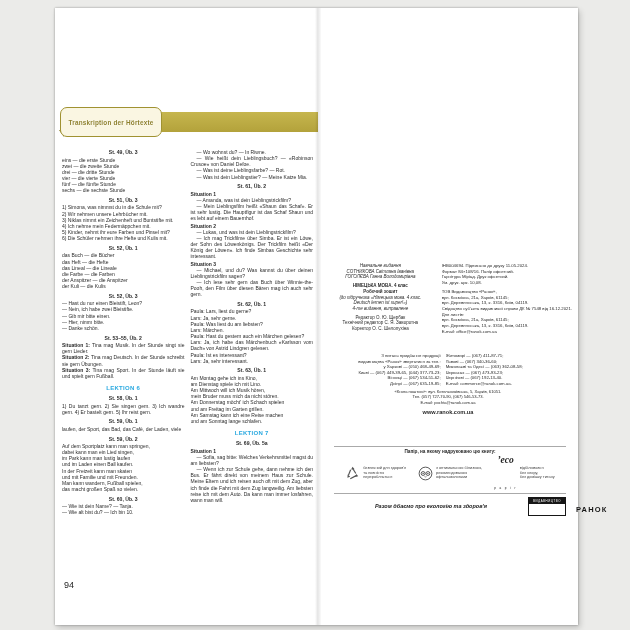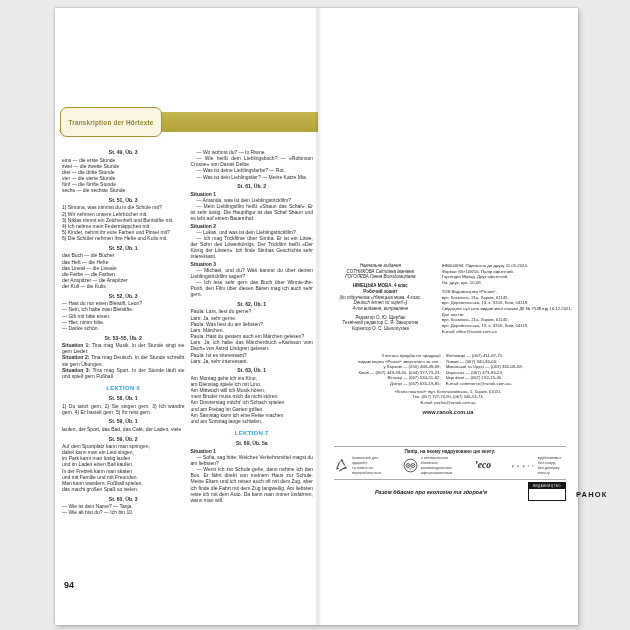--- a/index.html
+++ b/index.html
@@ -41,21 +41,21 @@
   
   .cols{position:absolute;top:141px;left:7px;right:5px;display:flex;gap:6px;}
   .col{flex:1;min-width:0;}
   .exh{font-size:5.1px;font-weight:bold;text-align:center;margin:3.5px 0 1.5px;line-height:6px;}
   .col > .exh:first-child{margin-top:0;}
   .lektion{font-size:6px;font-weight:bold;text-align:center;color:#2aa9e0;margin:5.5px 0 2px;line-height:7px;letter-spacing:.3px;}
   .ln{font-size:5px;line-height:6.15px;white-space:nowrap;overflow:hidden;}
   .para{font-size:5px;line-height:6.15px;text-align:justify;}
   .para.ind{text-indent:6px;}
   .bln{font-size:5px;line-height:6.15px;font-weight:bold;margin-top:1px;}
-  .pagenum{position:absolute;left:9px;top:572px;font-size:9px;font-weight:bold;color:#1d1d1d;}
+  .pagenum{position:absolute;left:9px;top:572px;font-size:9px;font-weight:normal;color:#1d1d1d;}
 
   
   .edition{position:absolute;top:255px;left:8px;right:6px;display:flex;}
   .ed-left{width:46%;text-align:center;}
   .ed-right{width:54%;padding-left:7px;}
   .sline{font-size:4.3px;line-height:5.7px;white-space:nowrap;overflow:hidden;}
   .ed-left .sline{font-size:4.5px;}
 
   .contacts{position:absolute;top:345px;left:6px;right:6px;}
   .contacts-cols{display:flex;}
@@ -65,21 +65,21 @@
   .contacts-center{margin-top:3px;text-align:center;}
   .contacts-center .sline{font-size:4.1px;line-height:5.3px;}
   .website{margin-top:4px;text-align:center;font-weight:bold;font-size:5.6px;}
 
   .eco{position:absolute;top:438px;left:16px;right:12px;border-top:1px solid #aaa;padding-top:2px;}
   .eco-title{text-align:center;font-size:4.7px;font-weight:bold;margin-bottom:2px;}
   .eco-items{display:flex;justify-content:center;align-items:center;gap:12px;}
   .eco-item{display:flex;align-items:center;gap:3px;}
   .eco-text{font-size:3.9px;line-height:4.9px;white-space:pre-line;color:#444;}
   .eco-icon{flex:0 0 auto;display:flex;align-items:center;justify-content:center;}
-  .ecopaper{display:flex;flex-direction:row;align-items:center;line-height:1;gap:21px;}
+  .ecopaper{display:flex;flex-direction:column;align-items:center;line-height:1;gap:21px;}
   .ecopaper .eco-word{font-weight:bold;font-style:italic;font-size:9.5px;color:#222;font-family:"Liberation Serif","DejaVu Serif",serif;}
   .ecopaper .eco-sub{font-size:3px;letter-spacing:1.4px;color:#222;margin-top:.5px;}
   .eco-bottom{border-top:1px solid #aaa;margin-top:3px;padding-top:2.5px;display:flex;align-items:center;}
   .slogan{flex:1;text-align:center;font-style:italic;font-weight:bold;font-size:5.5px;color:#222;}
   .ranok-logo{width:36px;border:1px solid #161616;background:#fff;text-align:center;}
   .ranok-top{background:#161616;color:#fff;font-size:2.8px;letter-spacing:.6px;padding:1px 0;}
   .ranok-name{font-weight:bold;font-size:7.5px;letter-spacing:1.2px;padding:1px 0;color:#161616;margin-left:47px;}
 </style>
 </head>
 <body>

